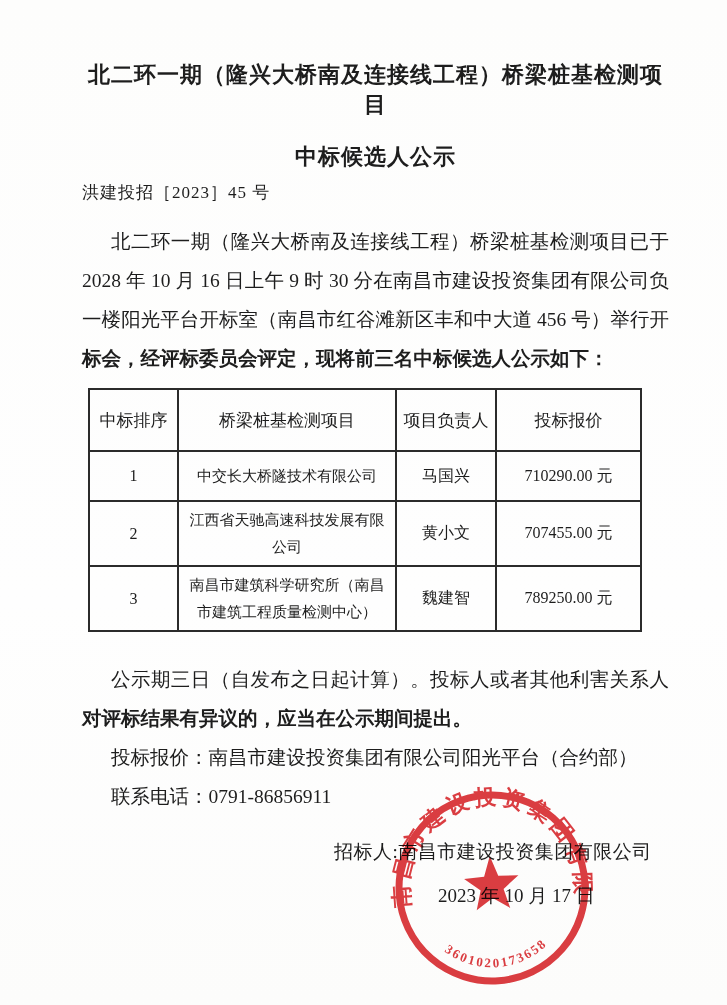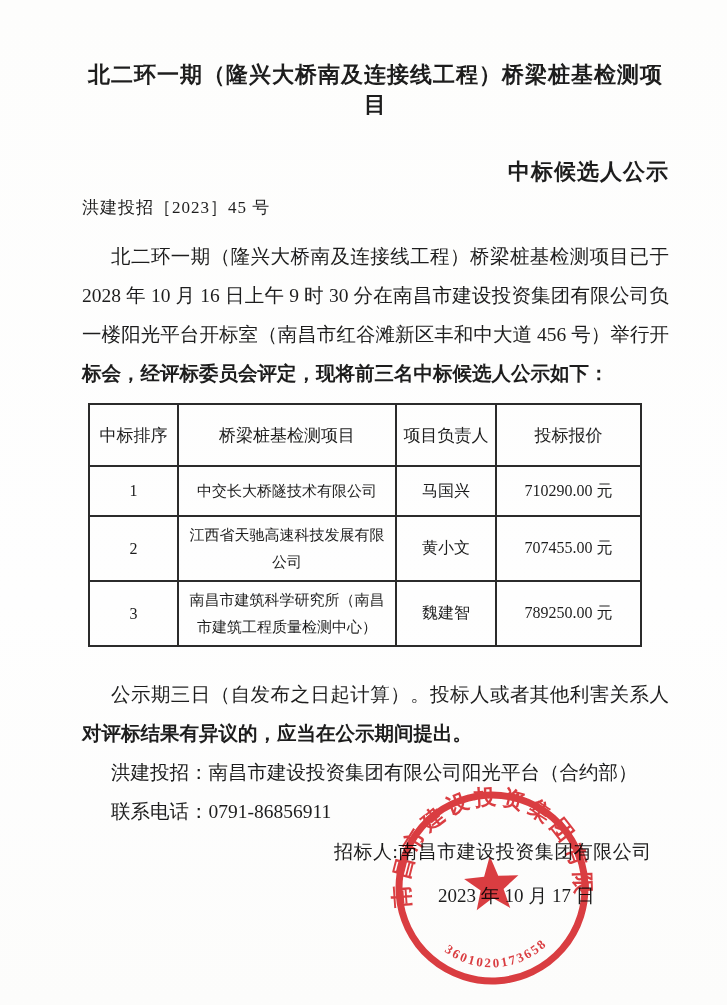--- a/index.html
+++ b/index.html
@@ -8,21 +8,21 @@
     width:727px; height:1005px;
     margin:0 auto;
     background:#fefefdf5;
     background:linear-gradient(180deg,#fdfdfc 0%, #fefefe 60%, #fcfcfb 100%);
     font-family:"Liberation Serif","DejaVu Serif",serif;
     color:#1d1d1d;
     overflow:hidden;
   }
   .content { padding:60px 58px 0 82px; }
   .title-line { font-size:22px; font-weight:700; text-align:center; margin:0; line-height:30px; letter-spacing:1px; }
-  .title-line.second { margin-top:37px;text-align:right; }
+  .title-line.second { margin-top:22px; }
   .doc-number { text-align:left; font-size:17px; line-height:26px; margin-top:8px; letter-spacing:1px; }
 
   .para { font-size:19.5px; line-height:39px; margin-top:16px; }
   .para .line { text-align:justify; text-align-last:justify; }
   .para .line.last { text-align-last:left;font-weight:bold; }
   .para .line.indent { text-indent:29px; }
 
   table.bid-table {
     border-collapse:collapse; table-layout:fixed;
     width:552px; margin:10px 0 0 6px;
@@ -104,21 +104,21 @@
           <td>789250.00 元</td>
         </tr>
       </tbody>
     </table>
 
     <div class="para after-table">
       <div class="line indent">公示期三日（自发布之日起计算）。投标人或者其他利害关系人</div>
       <div class="line last">对评标结果有异议的，应当在公示期间提出。</div>
     </div>
 
-    <div class="single-line">洪建投招：南昌市建设投资集团有限公司阳光平台（合约部）</div>
+    <div class="single-line">投标报价：南昌市建设投资集团有限公司阳光平台（合约部）</div>
     <div class="single-line">联系电话：0791-86856911</div>
   </div>
 
   <div class="tenderer-line">招标人:南昌市建设投资集团有限公司</div>
   <div class="date-line">2023 年 10 月 17 日</div>
 
   <svg class="seal" viewBox="-102 -102 204 204" xmlns="http://www.w3.org/2000/svg">
     <defs>
       <path id="sealTopArc" d="M -82,15 A 83.4,83.4 0 1 1 82,15" fill="none"></path>
       <path id="sealBottomArc" d="M -55,57 A 79,79 0 0 0 55,57" fill="none"></path>

